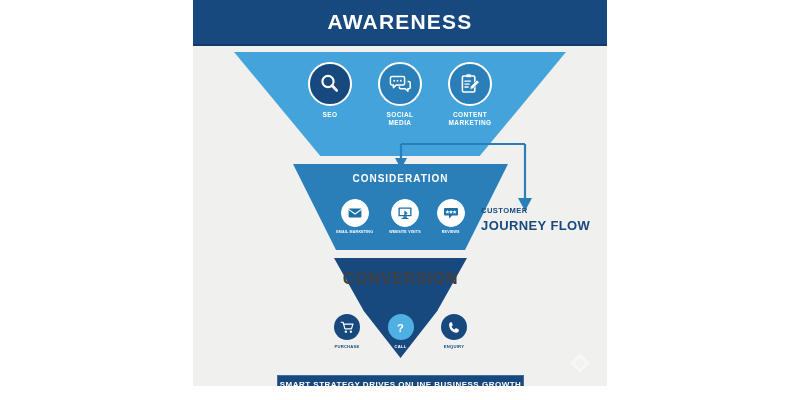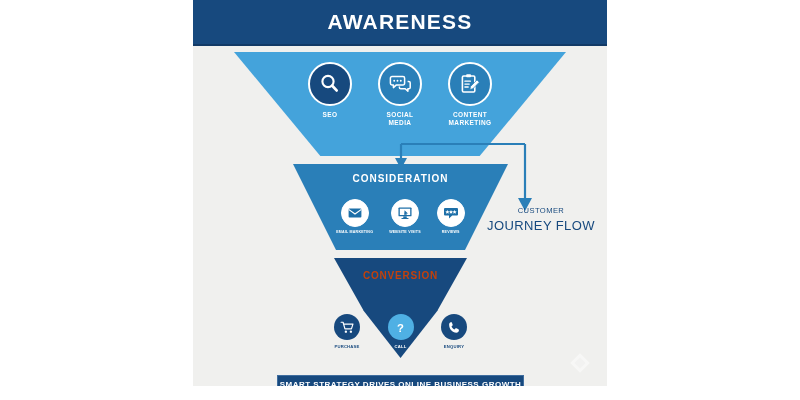--- a/index.html
+++ b/index.html
@@ -167,22 +167,22 @@
     height: 52px;
     background: #17497e;
     clip-path: polygon(0% 0%, 100% 0%, 78% 100%, 22% 100%);
   }
   #stage3-title {
     position: absolute;
     left: 141px;
     top: 270px;
     width: 133px;
     text-align: center;
-    color: #c2410c;
-    font-size: 10px;
+    color: #404040;
+    font-size: 16px;
     font-weight: bold;
     letter-spacing: 0.8px;
   }
   
   #stage4-tip {
     position: absolute;
     left: 170px;
     top: 310px;
     width: 75px;
     height: 48px;
@@ -218,24 +218,23 @@
     text-transform: uppercase;
   }
   .lbl-bm.dark { color: #17497e; }
   .lbl-bm.light { color: #ffffff; }
   
   #journey-label {
     position: absolute;
     left: 288px;
     top: 205px;
     width: 120px;
-    text-align: center;
     color: #17497e;
     font-size: 7.6px;
-    font-weight: normal;
+    font-weight: bold;
     line-height: 1.5;
     letter-spacing: 0.4px;
     text-transform: uppercase;
   }
   #journey-label .ln2 { font-size: 13px; }
   
   #tagline-bar {
     position: absolute;
     left: 84px;
     top: 375px;

